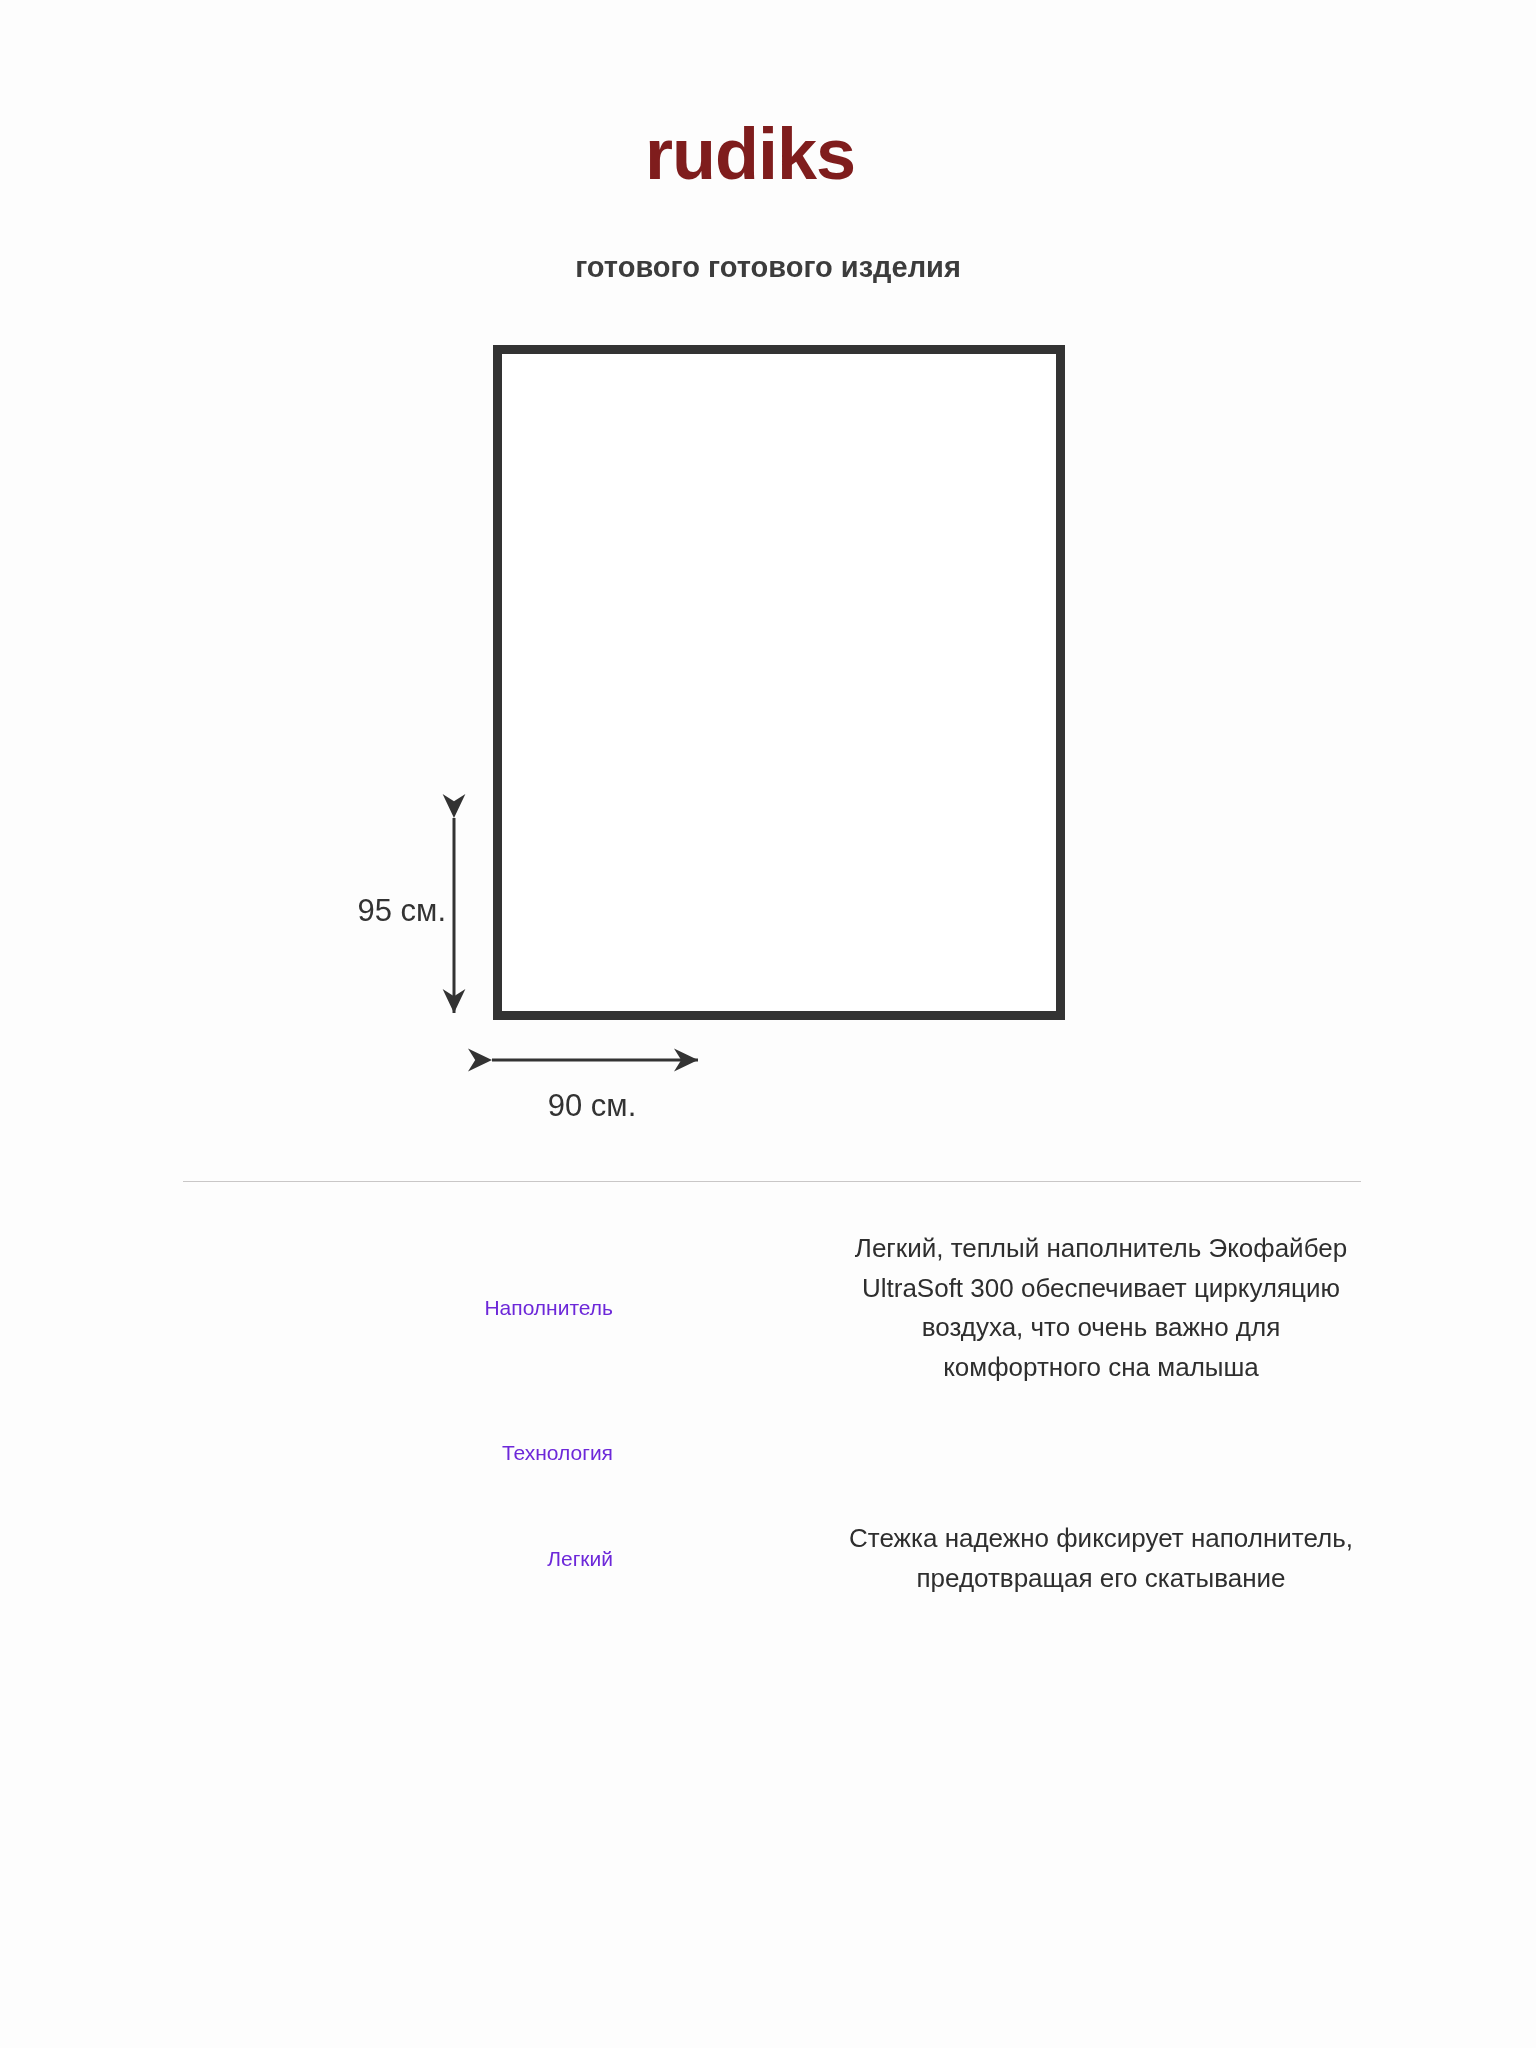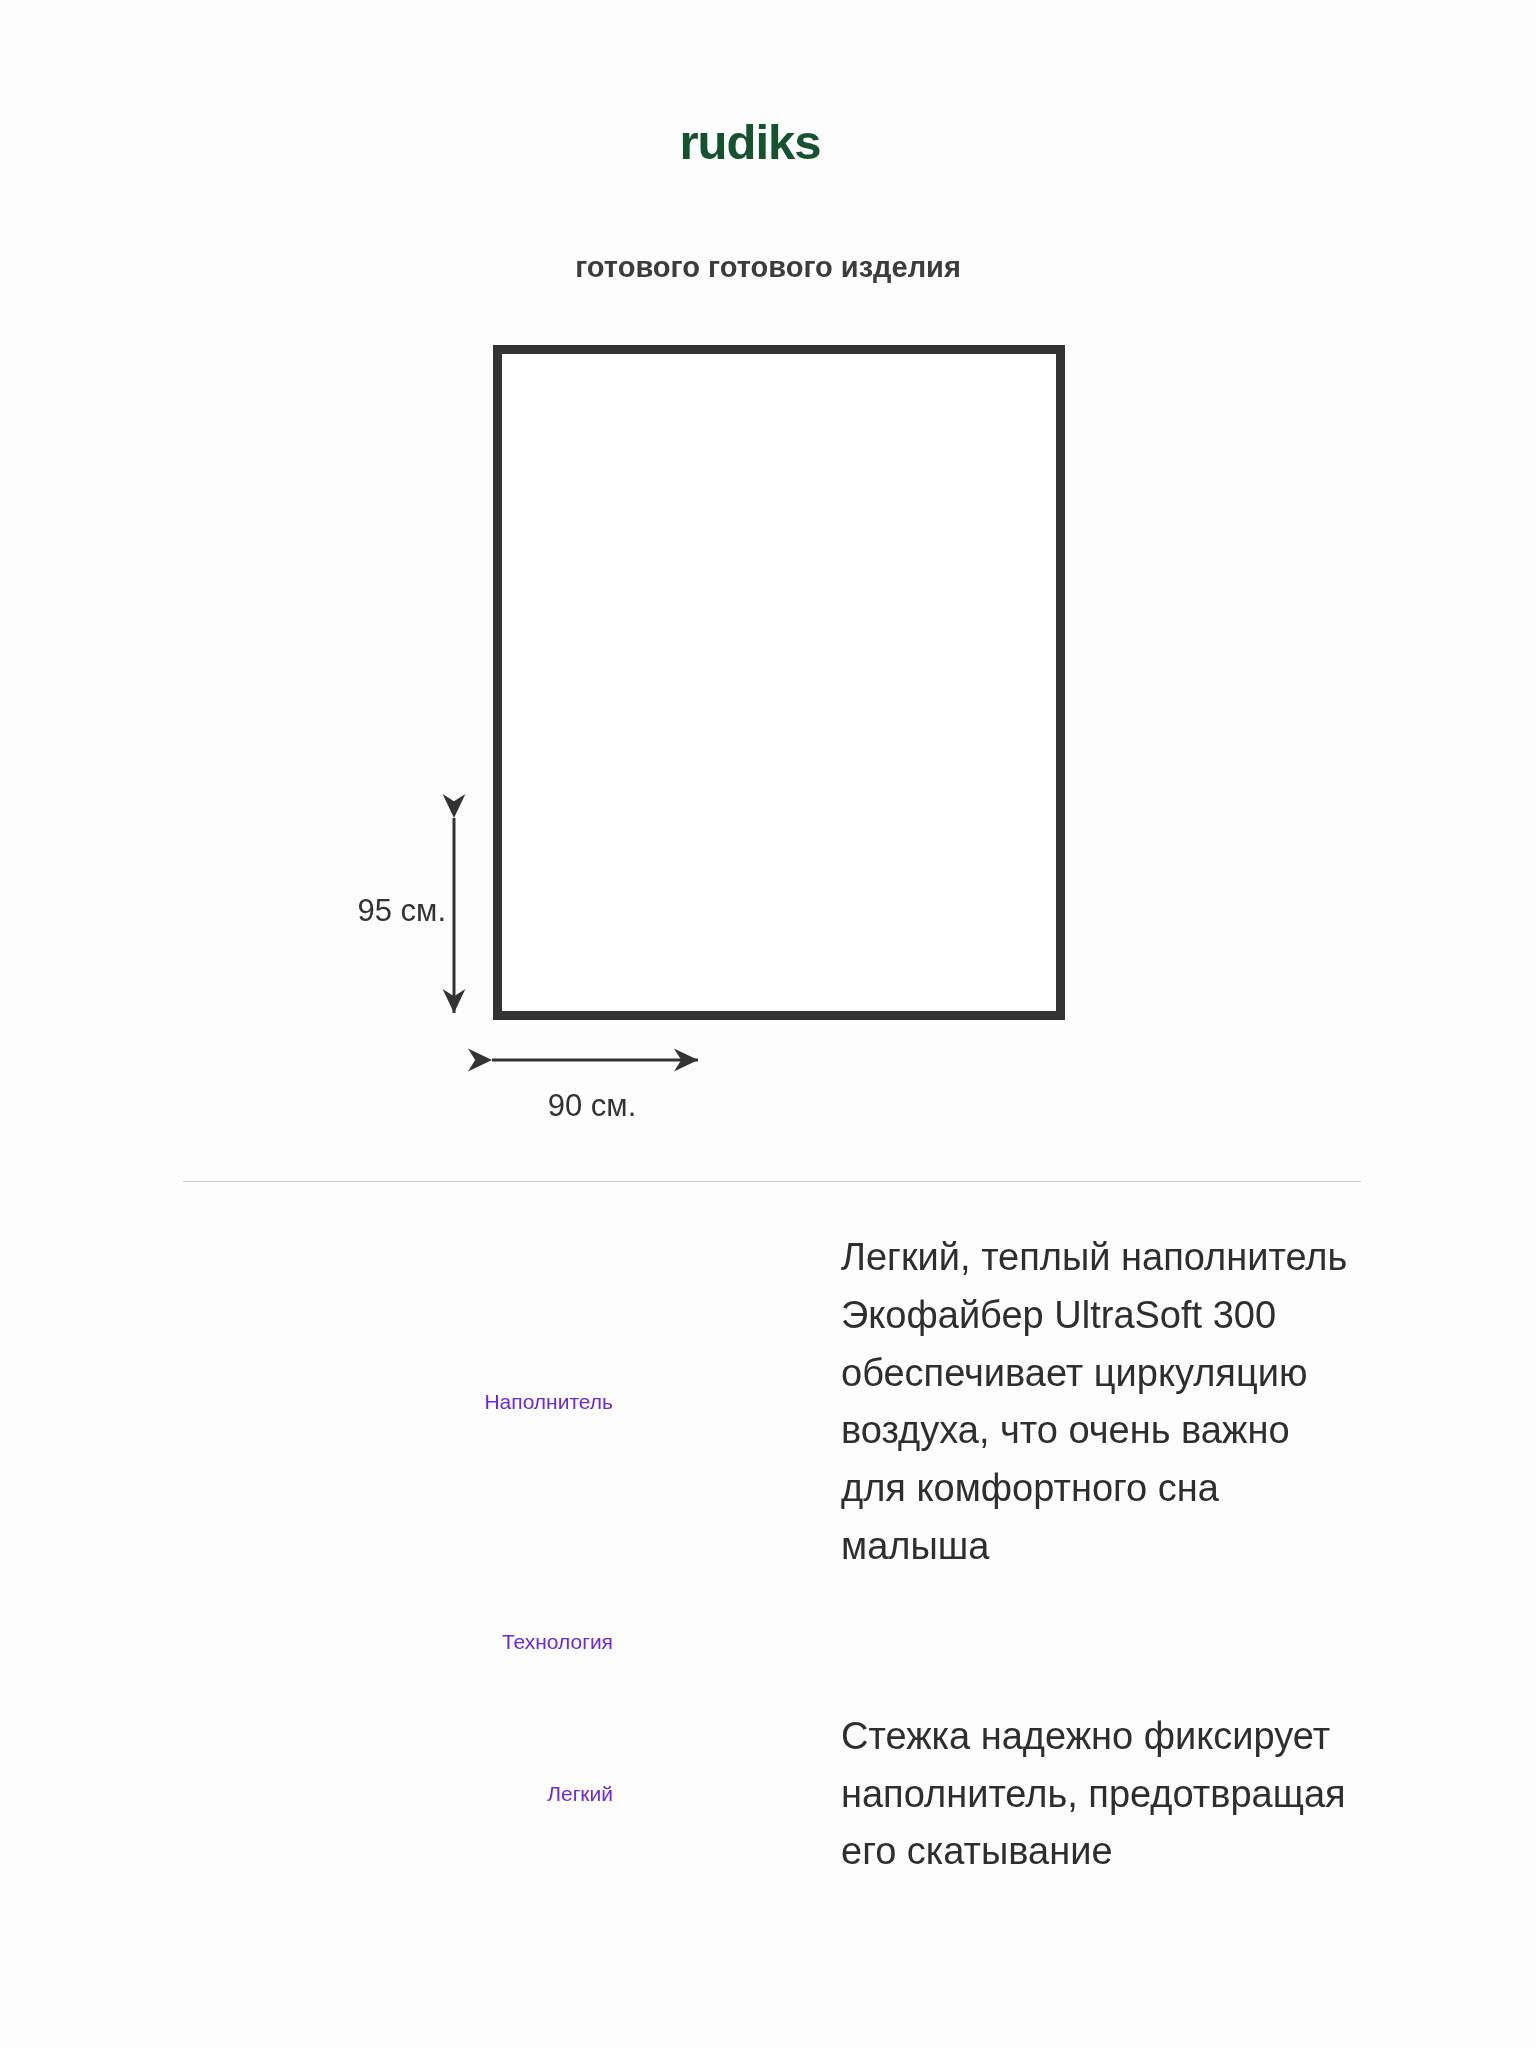--- a/index.html
+++ b/index.html
@@ -18,24 +18,24 @@
     overflow: hidden;
   }
 
   
   .brand-logo {
     position: absolute;
     left: 0;
     top: 118px;
     width: 1500px;
     text-align: center;
-    font-size: 49px;
+    font-size: 72px;
     font-weight: 700;
     letter-spacing: -1px;
-    color: #14532d;
+    color: #7f1d1d;
     line-height: 1;
   }
 
   .page-subtitle {
     position: absolute;
     left: 0;
     top: 250px;
     width: 1536px;
     text-align: center;
     font-size: 29px;
@@ -124,24 +124,24 @@
   .spec-label {
     flex: 0 0 430px;
     font-size: 21px;
     color: #6d28d9;
     line-height: 1.35;
     text-align: right;
   }
 
   .spec-value {
     flex: 0 0 520px;
-    font-size: 38px;
+    font-size: 26px;
     color: #2e2e2e;
     line-height: 1.52;
-    text-align: left;
+    text-align: center;
   }
 </style>
 </head>
 <body>
 
 <div id="page">
 
   <div class="brand-logo">rudiks</div>
 
   <div class="page-subtitle">готового готового изделия</div>

